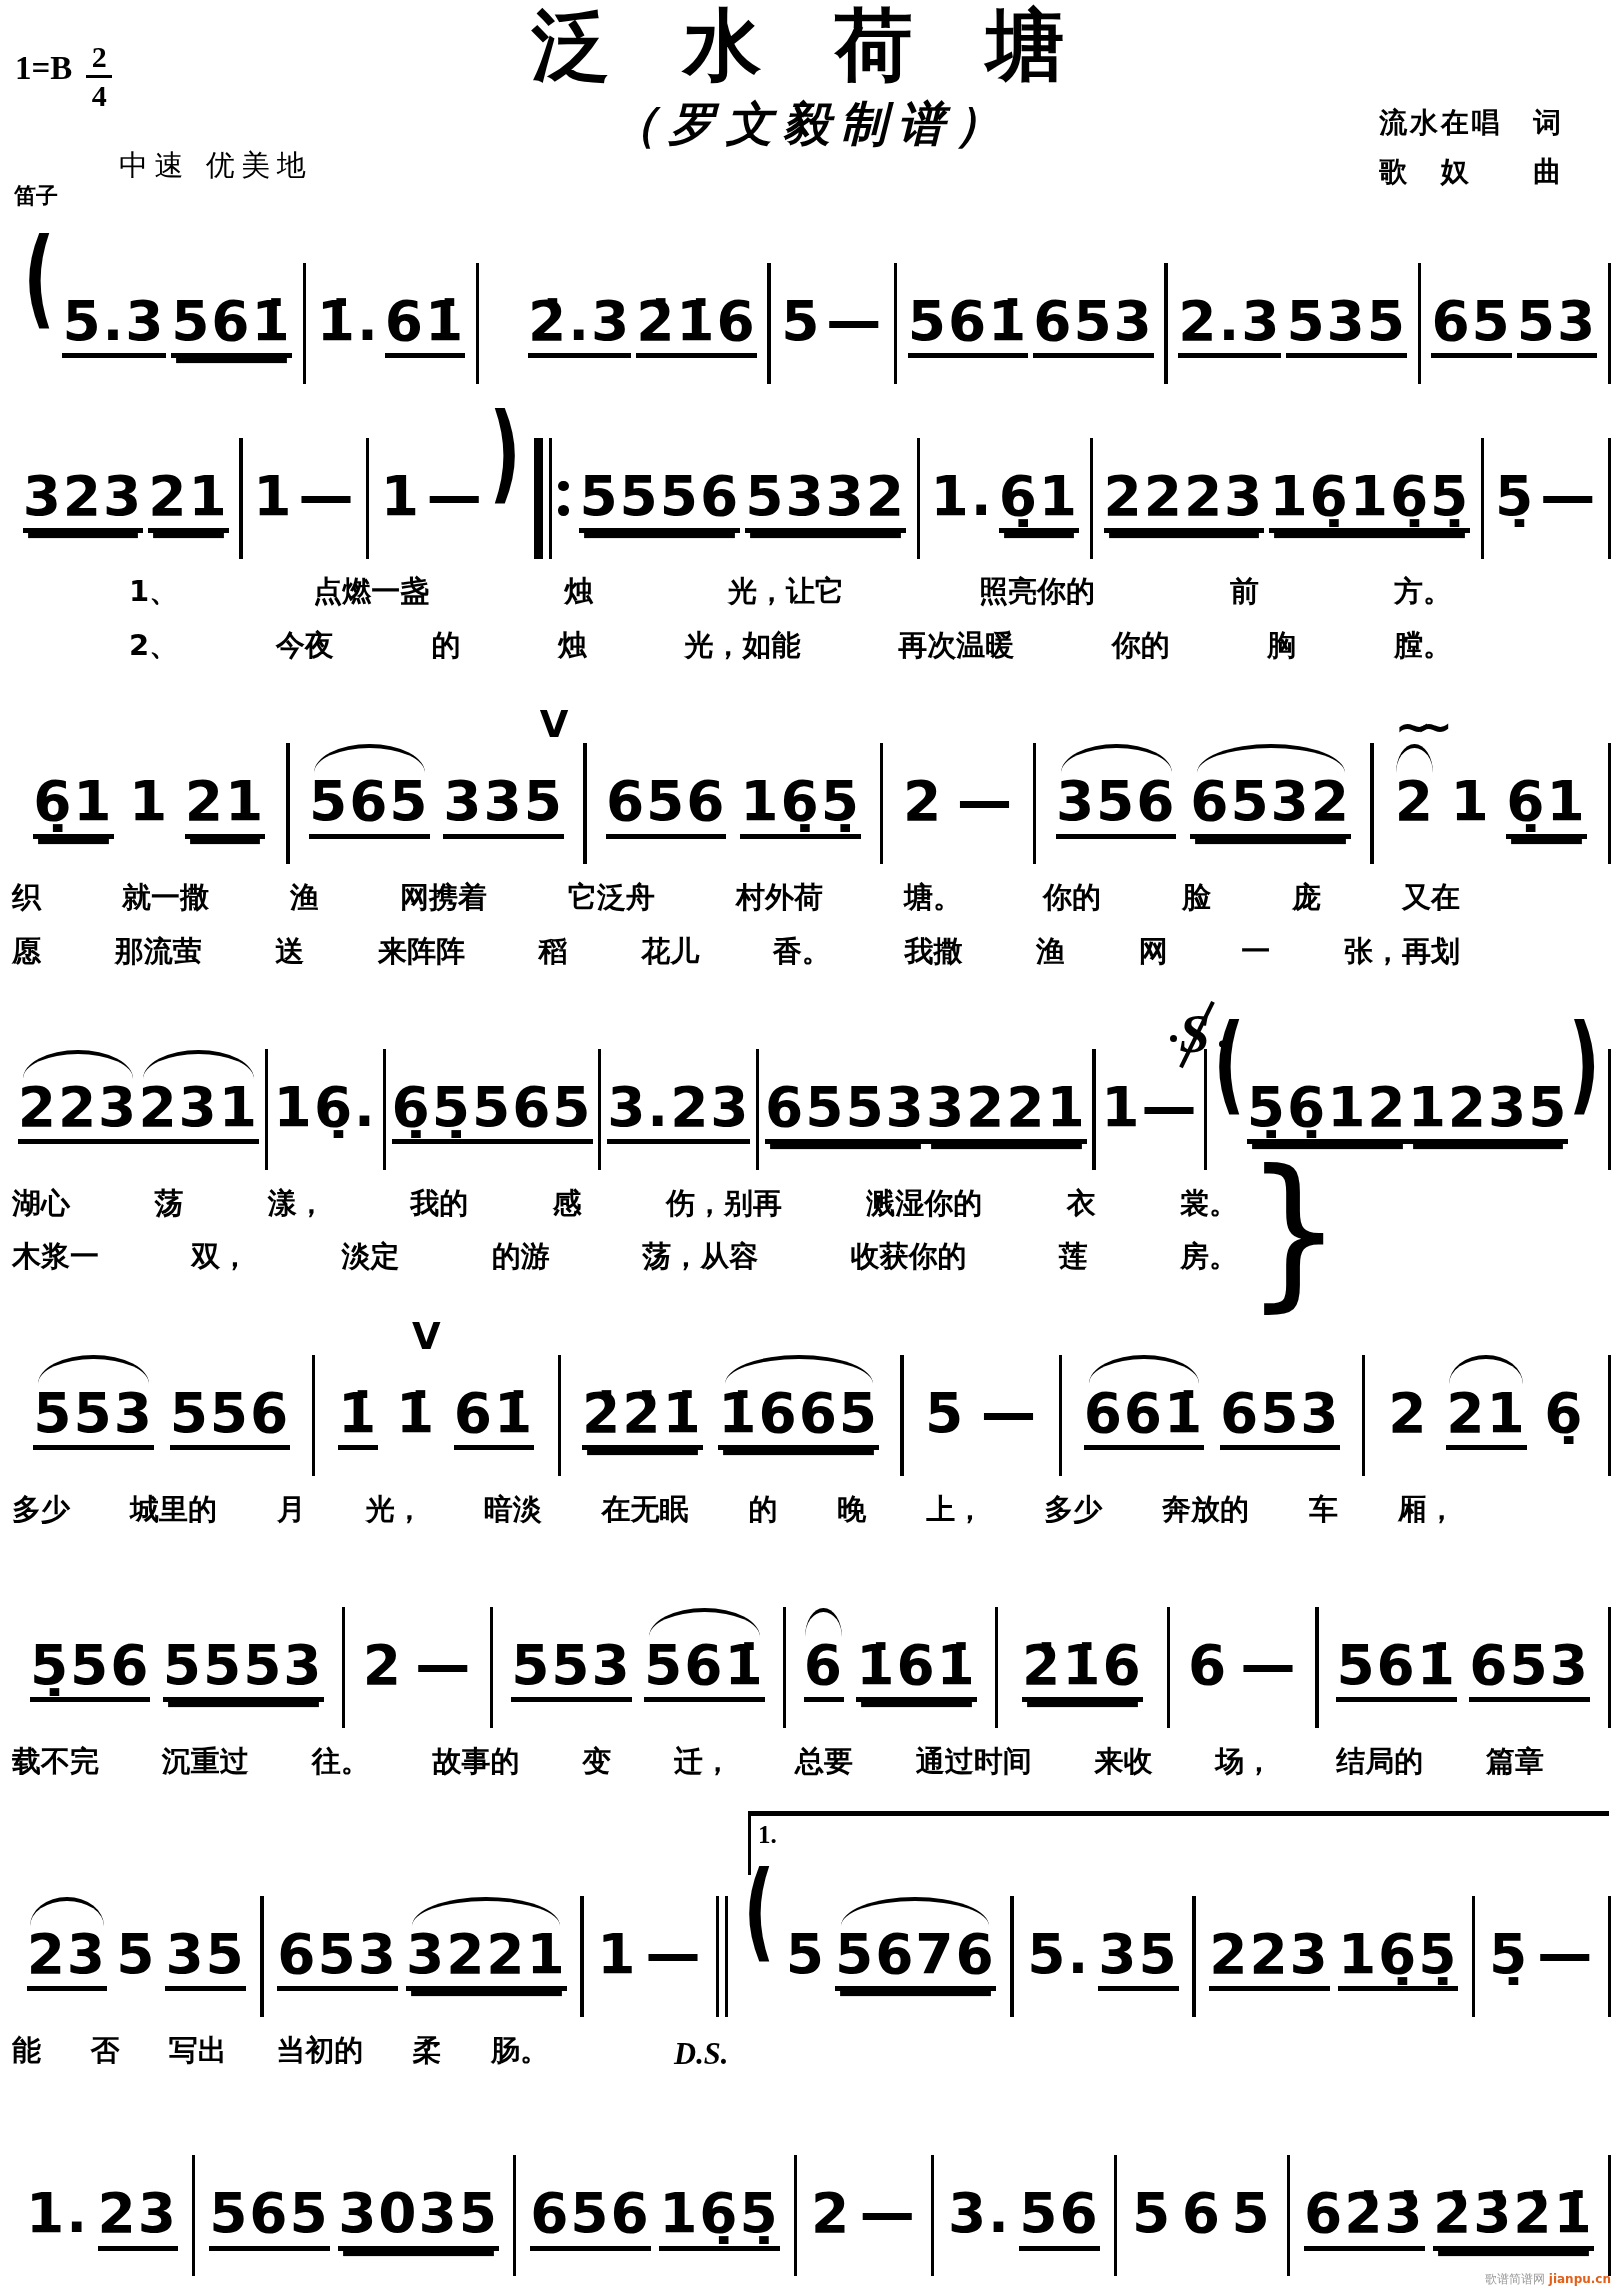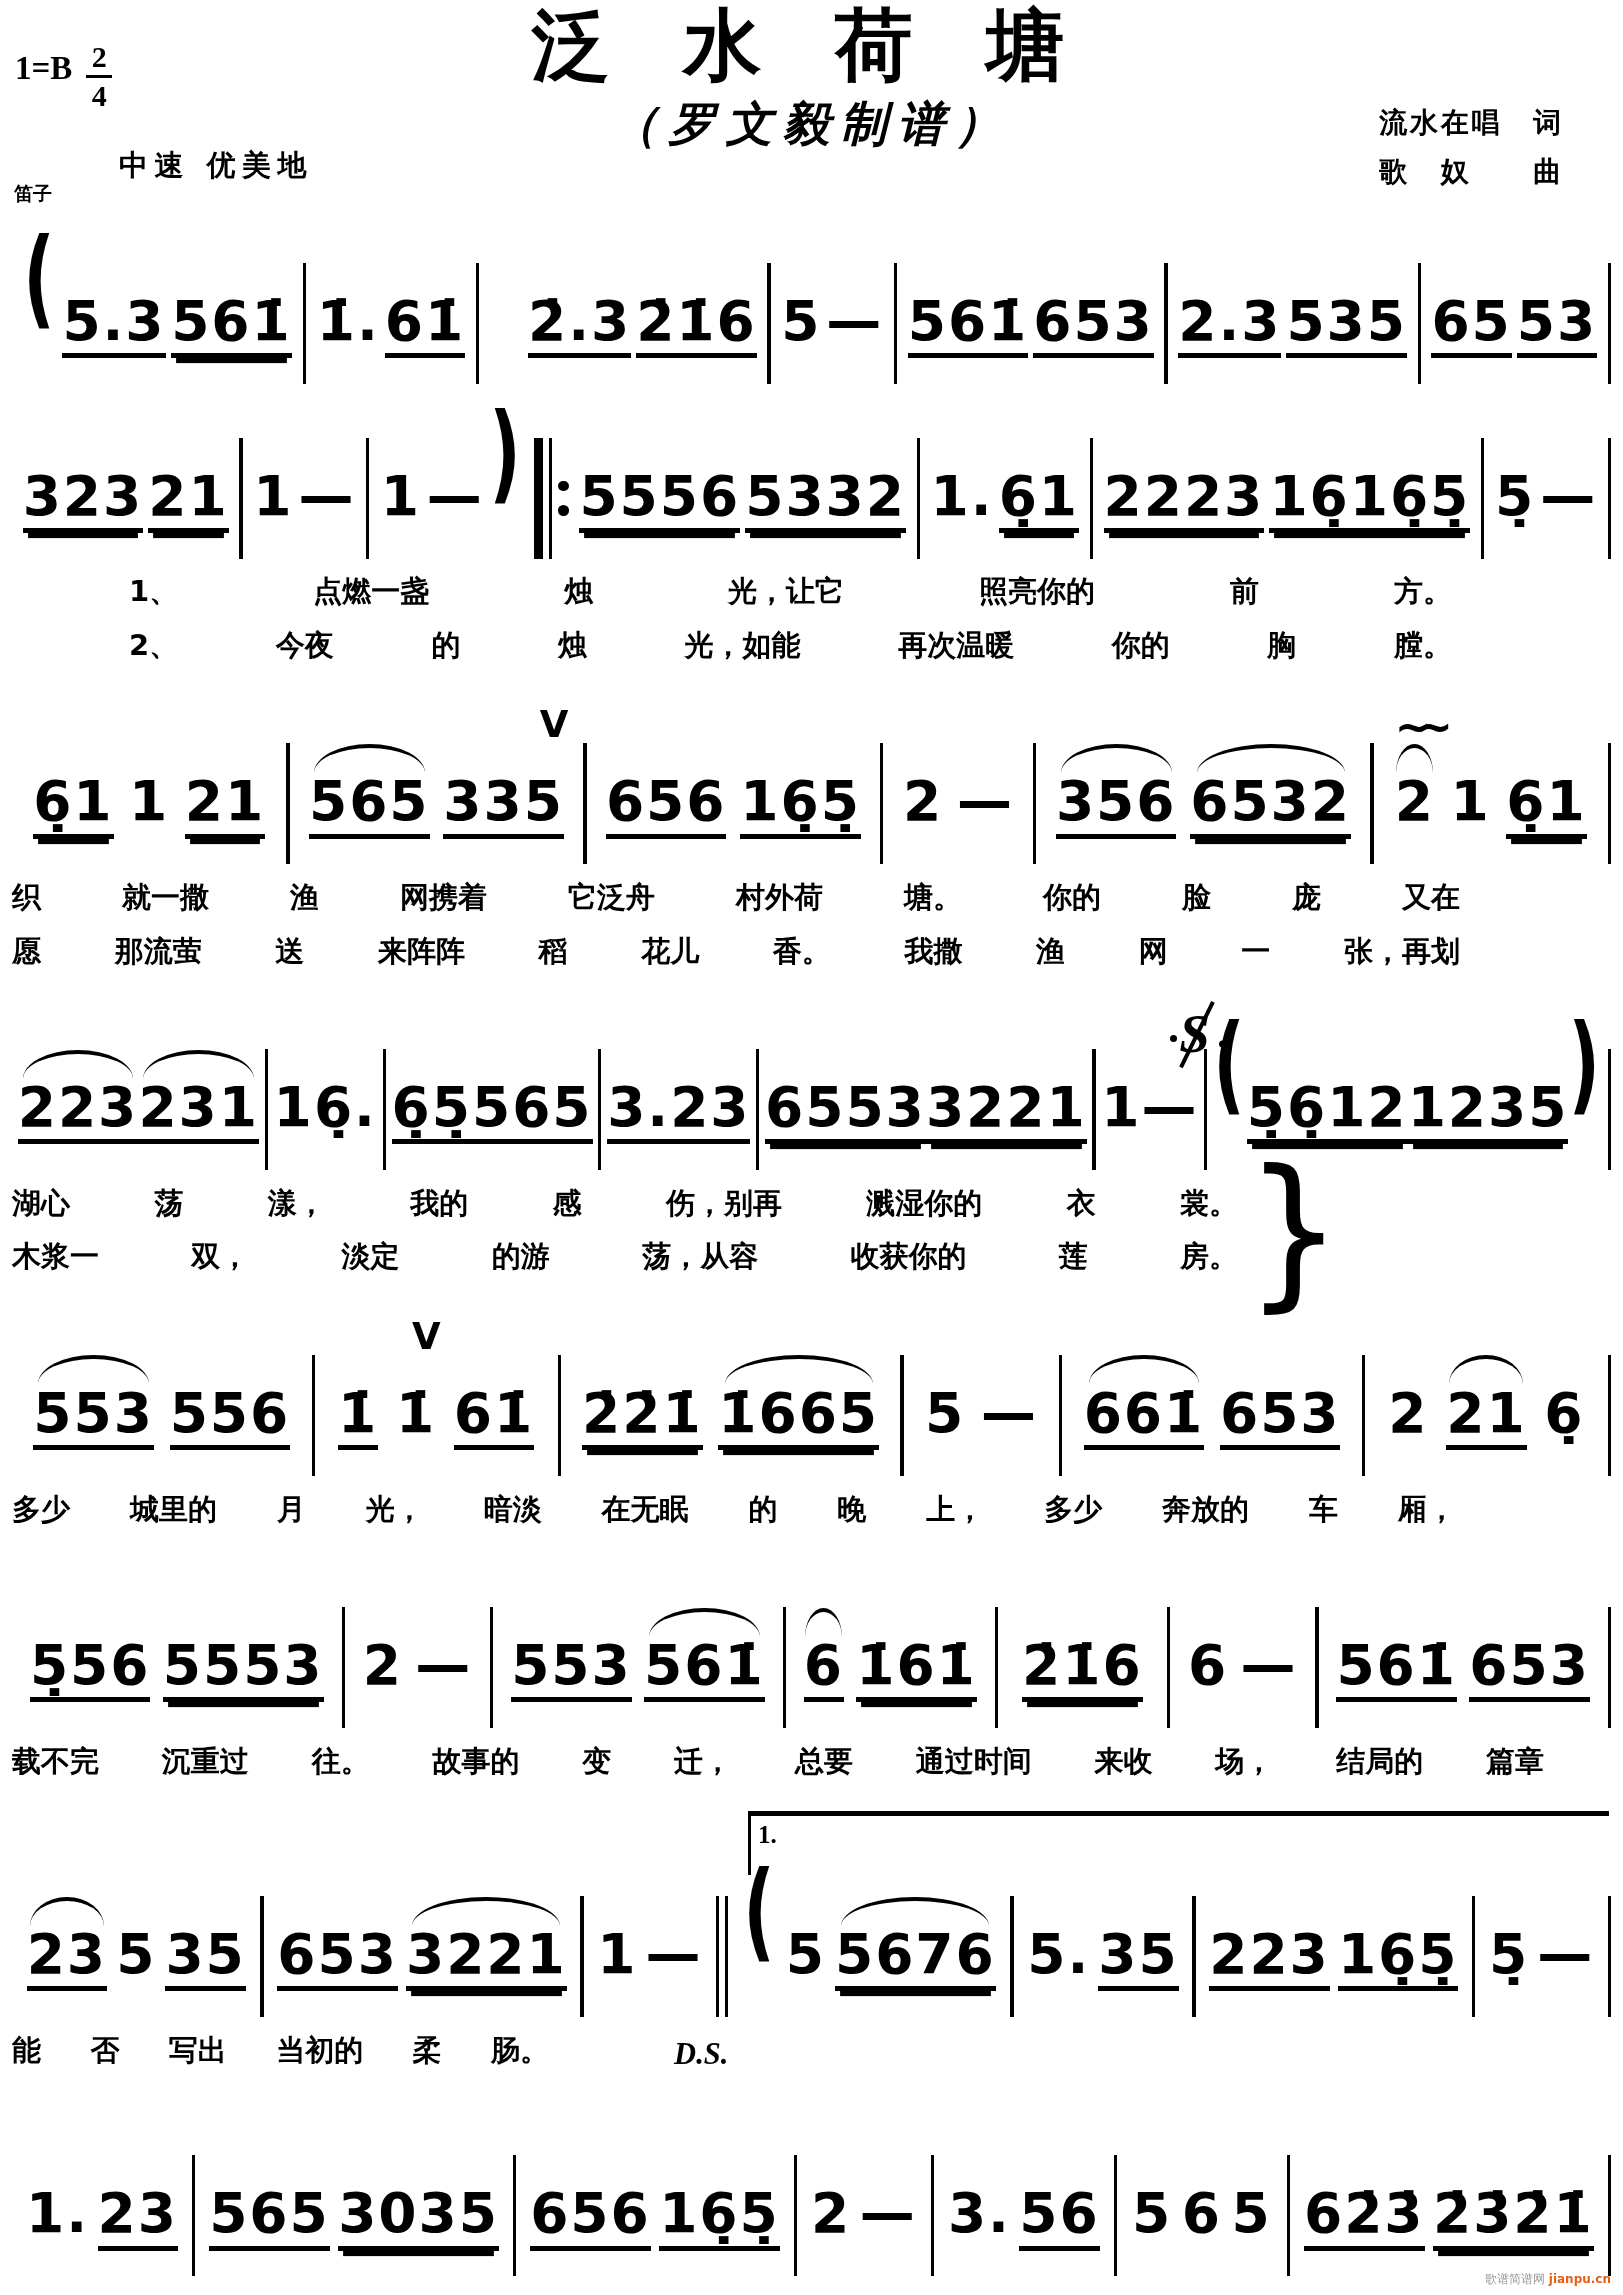--- a/index.html
+++ b/index.html
@@ -15,22 +15,22 @@
   }
   .subtitle{
     text-align:center;font-family:"Liberation Serif",serif;font-weight:bold;
     font-style:italic;font-size:47px;letter-spacing:10.2px;margin-top:6.5px;
   }
   .keysig{position:absolute;left:15px;top:50px;font-family:"Liberation Serif",serif;
     font-weight:bold;font-size:33px;display:flex;align-items:flex-start;gap:14px;}
   .ts{display:inline-flex;flex-direction:column;align-items:center;font-weight:bold;
     font-size:30px;line-height:1;margin-top:-8.3px;}
   .ts i{width:26px;height:3.7px;background:#000;margin:2.8px 0;font-style:normal;}
-  .tempo{position:absolute;left:119px;top:146px;font-size:29px;font-weight:700;letter-spacing:6.5px;}
-  .instrument{position:absolute;left:14px;top:181px;font-size:19px;font-weight:600;}
+  .tempo{position:absolute;left:119px;top:146px;font-size:29px;font-weight:400;letter-spacing:6.5px;}
+  .instrument{position:absolute;left:14px;top:181px;font-size:22px;font-weight:600;}
   .credits{position:absolute;right:59px;top:98px;font-size:28px;font-weight:600;
     line-height:1.75;text-align:right;letter-spacing:2.8px;}
   
   #score{padding:0 12px;}
   .mline{display:flex;align-items:flex-end;position:relative;padding-top:50px;margin-bottom:3.7px;}
   .mline.pt-lg{padding-top:87px;}
   .measure{display:flex;align-items:flex-end;justify-content:space-evenly;
     padding:0 5.6px 10.2px;min-width:28px;}
   .tok{position:relative;font-weight:bold;font-size:55px;line-height:1;
     white-space:nowrap;padding-bottom:15.7px;letter-spacing:1.9px;}

